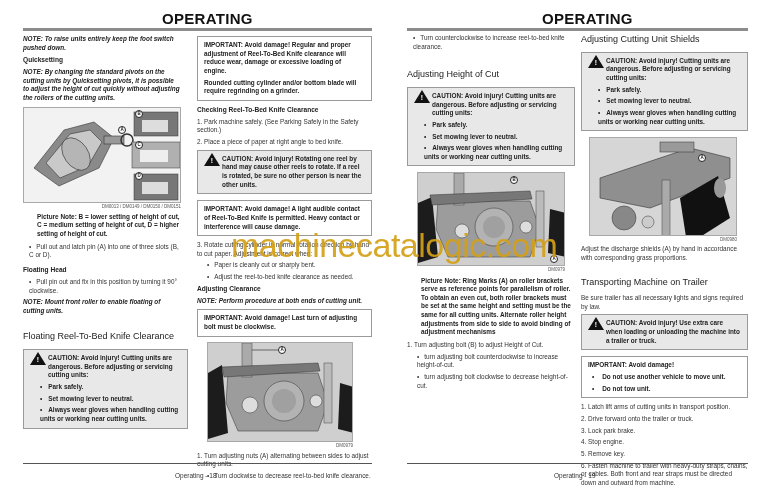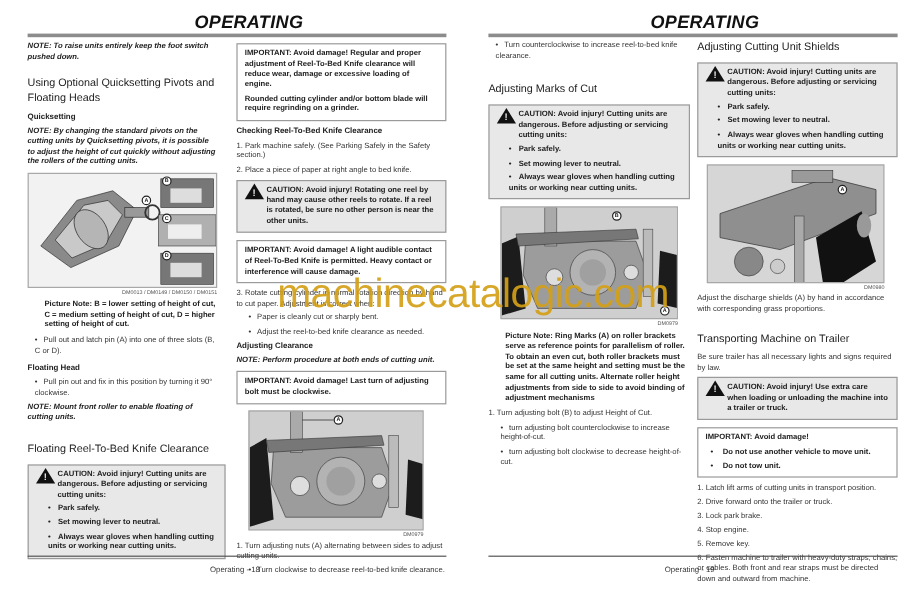--- a/index.html
+++ b/index.html
@@ -1,21 +1,21 @@
 <!DOCTYPE html>
 <html><head>
 <meta charset="utf-8">
 <style>
   * { box-sizing: border-box; margin: 0; padding: 0; }
   html, body { width: 768px; height: 497px; background: #ffffff; overflow: hidden; }
   body { font-family: "Liberation Sans", sans-serif; color: #222; position: relative; }
   .page { position: absolute; top: 0; height: 497px; }
   .page-left { left: 0; width: 384px; }
   .page-right { left: 384px; width: 384px; }
-  .hdr-title { position: absolute; top: 10px; font-weight: bold; font-size: 15px; letter-spacing: 0.3px; color: #111; font-style: italic; }
+  .hdr-title { position: absolute; top: 10px; font-weight: bold; font-size: 15px; letter-spacing: 0.3px; color: #111; }
   .hdr-rule { position: absolute; top: 28px; height: 3px; background: #8c8c8c; }
   .col { position: absolute; font-size: 6.4px; line-height: 1.35; }
   .note { font-weight: bold; font-style: italic; font-size: 6.4px; line-height: 1.35; margin-bottom: 4px; }
   .h2 { font-weight: normal; font-size: 9px; line-height: 1.3; margin: 0 0 6px 0; color: #222; }
   .h3 { font-weight: bold; font-size: 6.6px; margin: 0 0 3px 0; color: #222; }
   .p { font-size: 6.4px; color: #333; margin-bottom: 3px; }
   .bullet { font-size: 6.4px; color: #333; margin-bottom: 3px; padding-left: 6px; }
   .bullet::before { content: "•"; margin-right: 5px; }
   .caution { background: #e8e8e8; border: 1px solid #9a9a9a; padding: 4px 6px 4px 6px; font-weight: bold; font-size: 6.4px; line-height: 1.35; margin-bottom: 6px; }
   .caution .first { position: relative; padding-left: 18px; }
@@ -36,21 +36,20 @@
 </style>
 </head>
 <body>
 
 <div class="page page-left">
   <div class="hdr-title" style="left:162px;">OPERATING</div>
   <div class="hdr-rule" style="left:23px; width:349px;"></div>
 
   <div class="col" style="left:23px; top:35px; width:158px;">
     <div class="note">NOTE: To raise units entirely keep the foot switch pushed down.</div>
-    <div class="h2" style="margin-top:12px;">Using Optional Quicksetting Pivots and Floating Heads</div>
     <div class="h3">Quicksetting</div>
     <div class="note">NOTE: By changing the standard pivots on the cutting units by Quicksetting pivots, it is possible to adjust the height of cut quickly without adjusting the rollers of the cutting units.</div>
 
     <div class="figure" style="height:96px; background:#f2f2f2;">
       <svg width="158" height="96" viewBox="0 0 158 96">
         <g fill="#8a8a8a" stroke="#333" stroke-width="0.6">
           <polygon points="10,60 40,22 70,14 90,30 75,60 35,78"></polygon>
           <polygon points="22,55 46,26 66,22 78,34 64,58 36,70" fill="#c9c9c9"></polygon>
           <ellipse cx="52" cy="46" rx="12" ry="18" fill="#b5b5b5" transform="rotate(-35 52 46)"></ellipse>
           <rect x="80" y="28" width="20" height="8" fill="#999"></rect>
@@ -131,21 +130,21 @@
   <div class="footer-rule" style="left:23px; width:349px;"></div>
   <div class="footer-text" style="left:175px;">Operating - 18</div>
 </div>
 
 <div class="page page-right">
   <div class="hdr-title" style="left:158px;">OPERATING</div>
   <div class="hdr-rule" style="left:23px; width:341px;"></div>
 
   <div class="col" style="left:23px; top:34px; width:168px;">
     <div class="bullet">Turn counterclockwise to increase reel-to-bed knife clearance.</div>
-    <div class="h2" style="margin-top:18px;">Adjusting Marks of Cut</div>
+    <div class="h2" style="margin-top:18px;">Adjusting Height of Cut</div>
     <div class="caution">
       <div class="first"><span class="warn-icon"></span><span>CAUTION: Avoid injury!  Cutting units are dangerous. Before adjusting or servicing cutting units:</span></div>
       <div class="cb">Park safely.</div>
       <div class="cb">Set mowing lever to neutral.</div>
       <div class="cb">Always wear gloves when handling cutting units or working near cutting units.</div>
     </div>
     <div class="figure" style="margin-left:10px; width:148px; height:94px;">
       <svg width="148" height="94" viewBox="0 0 148 94">
         <rect x="0" y="0" width="148" height="94" fill="#cfcfcf"></rect>
         <polygon points="0,30 14,24 20,84 0,90" fill="#1c1c1c"></polygon>

